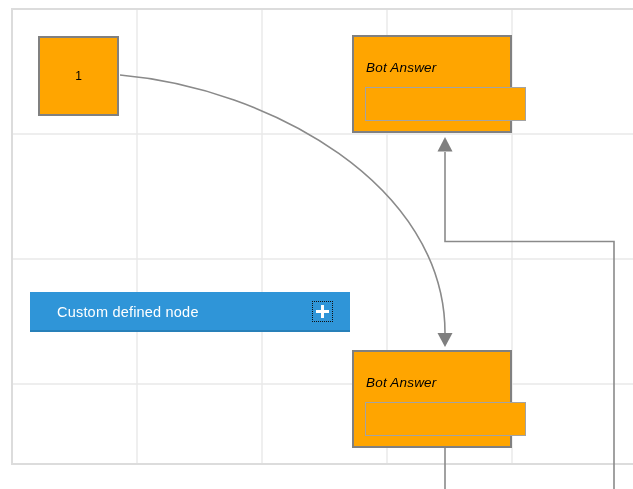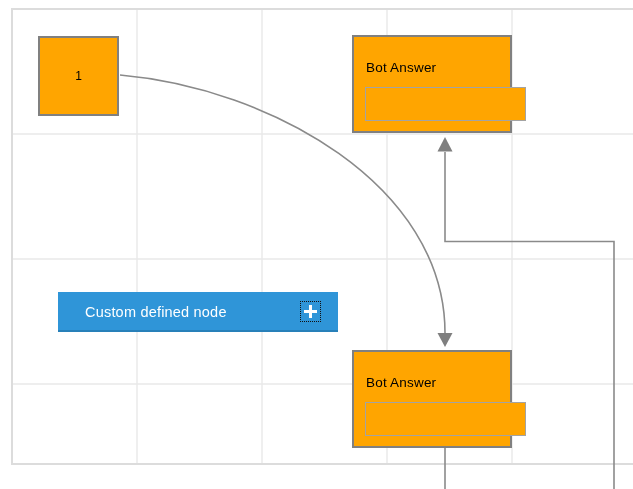--- a/index.html
+++ b/index.html
@@ -33,40 +33,39 @@
   .orange-node{
     background:var(--node-orange);
     border:2px solid var(--node-border);
     color:var(--text-dark);
   }
   #node-start{
     left:38px;top:36px;width:81px;height:80px;
     display:flex;align-items:center;justify-content:center;
     font-size:12px;
   }
-  .bot-node{width:160px;height:98px;}
+  .bot-node{width:160px;height:98px;font-style:italic;}
   #node-bot-top{left:352px;top:35px;}
   #node-bot-bottom{left:352px;top:350px;}
   .bot-title{
     position:absolute;left:12px;top:23px;
     font-size:13.5px;letter-spacing:0.2px;color:var(--text-dark);
   }
   .bot-input{
     position:absolute;left:11px;top:50px;width:161px;height:34px;
     border:1px solid var(--inner-box-border);
     background:var(--node-orange);
     font-size:12px;color:var(--text-dark);
   }
   #node-custom{
-    left:30px;top:292px;width:280px;height:40px;
+    left:30px;top:292px;width:320px;height:40px;
     background:var(--custom-blue);
     box-shadow:inset 0 -2px 0 rgba(0,0,0,0.14);
     display:flex;align-items:center;
     color:var(--text-light);
-    margin-left:28px;
   }
   .custom-label{margin-left:27px;font-size:14.5px;letter-spacing:0.2px;}
   .add-btn{
     position:absolute;right:17px;top:9px;width:21px;height:21px;
     border:1px dotted #111;background:transparent;
     display:flex;align-items:center;justify-content:center;
     cursor:pointer;
   }
   .plus{position:relative;width:13px;height:13px;display:block;}
   .plus::before{

